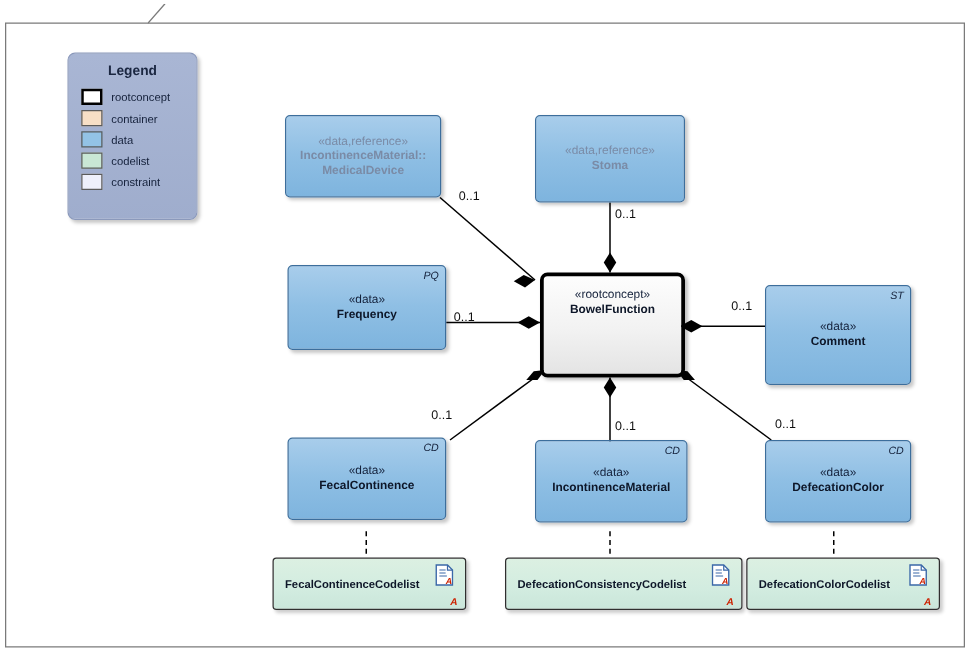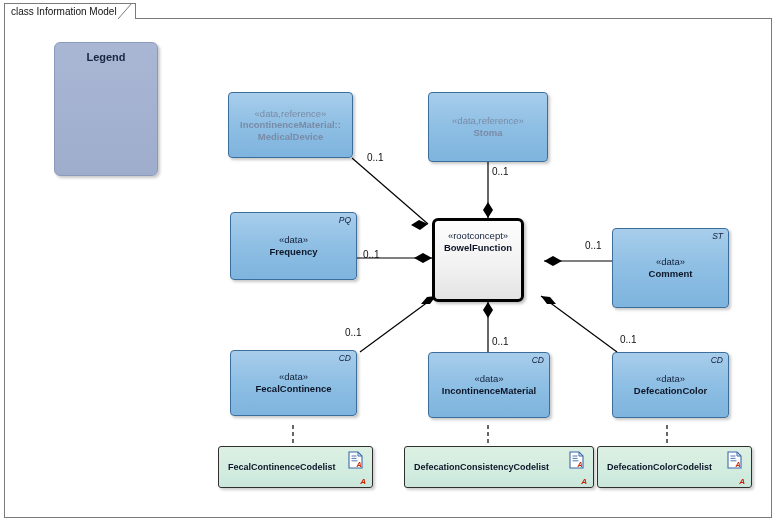--- a/index.html
+++ b/index.html
@@ -218,23 +218,20 @@
     text-align: right;
   }
 </style>
 </head>
 <body>
 
 <div id="canvas">
 
   <div class="frame"></div>
 
-  <div class="title-tab">
-    <span>class Information Model</span>
-  </div>
   <div class="title-tab-corner">
     <svg width="16" height="16">
       <path d="M0,16 L14,0" stroke="#7a7a7a" stroke-width="1" fill="none"></path>
     </svg>
   </div>
 
   <svg class="links">
 
     <g>
       <line x1="352" y1="158" x2="428" y2="224" stroke="#000" stroke-width="1.2"></line>
@@ -285,40 +282,62 @@
   <div class="mult" style="left:367px; top:152px;">0..1</div>
   <div class="mult" style="left:492px; top:166px;">0..1</div>
   <div class="mult" style="left:363px; top:249px;">0..1</div>
   <div class="mult" style="left:585px; top:240px;">0..1</div>
   <div class="mult" style="left:345px; top:327px;">0..1</div>
   <div class="mult" style="left:492px; top:336px;">0..1</div>
   <div class="mult" style="left:620px; top:334px;">0..1</div>
 
   <div class="legend">
     <div class="legend-title">Legend</div>
+    <div class="legend-rows">
+      <div class="legend-row">
+        <span class="legend-swatch root"></span>
+        <span class="legend-label">rootconcept</span>
+      </div>
+      <div class="legend-row">
+        <span class="legend-swatch" style="background:#f7dfc6;"></span>
+        <span class="legend-label">container</span>
+      </div>
+      <div class="legend-row">
+        <span class="legend-swatch" style="background:#93c3e6;"></span>
+        <span class="legend-label">data</span>
+      </div>
+      <div class="legend-row">
+        <span class="legend-swatch" style="background:#c9e7d5;"></span>
+        <span class="legend-label">codelist</span>
+      </div>
+      <div class="legend-row">
+        <span class="legend-swatch" style="background:#eef0fb;"></span>
+        <span class="legend-label">constraint</span>
+      </div>
+    </div>
   </div>
 
   <div class="node data reference" style="left:228px; top:92px; width:125px; height:66px;">
     <div class="node-box"></div>
     <div class="node-text">
       <div class="stereotype">«data,reference»</div>
       <div class="classname">IncontinenceMaterial::</div>
       <div class="classname">MedicalDevice</div>
     </div>
   </div>
 
   <div class="node data reference" style="left:428px; top:92px; width:120px; height:70px;">
     <div class="node-box"></div>
     <div class="node-text">
       <div class="stereotype">«data,reference»</div>
       <div class="classname">Stoma</div>
     </div>
   </div>
 
-  <div class="node root" style="left:432px; top:218px; width:92px; height:84px;">
+  <div class="node root" style="left:432px; top:218px; width:116px; height:84px;">
     <div class="node-box"></div>
     <div class="node-text" style="justify-content:flex-start; padding-top:12px;">
       <div class="stereotype">«rootconcept»</div>
       <div class="classname">BowelFunction</div>
     </div>
   </div>
 
   <div class="node data" style="left:230px; top:212px; width:127px; height:68px;">
     <div class="node-box"></div>
     <div class="badge">PQ</div>

